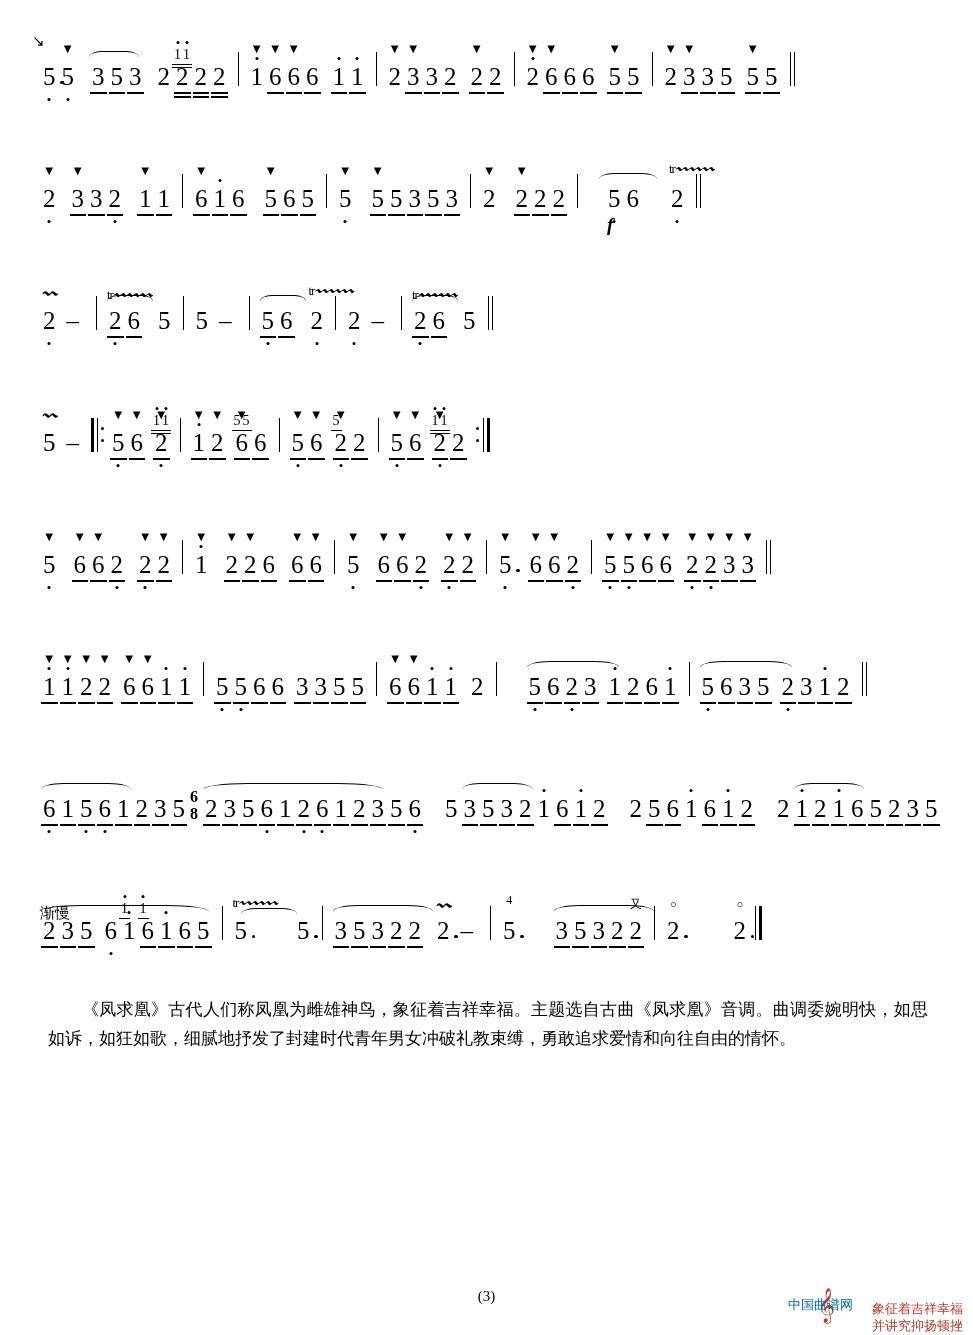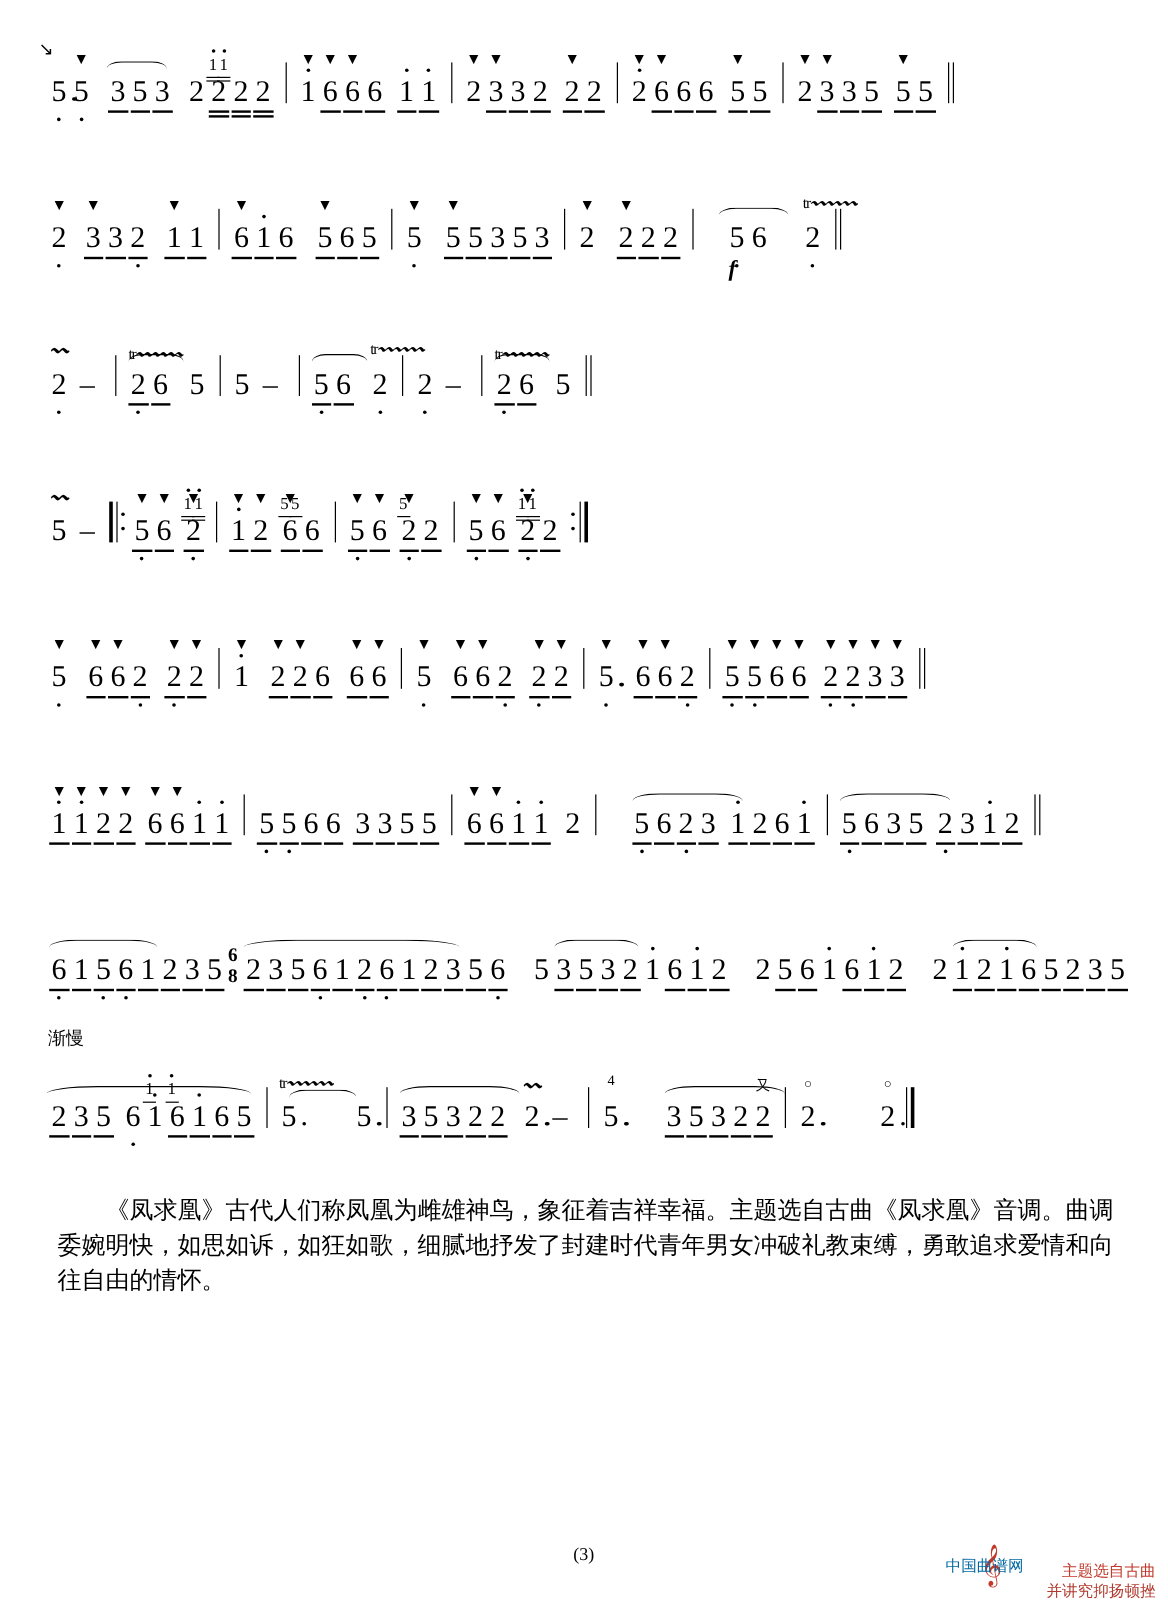--- a/index.html
+++ b/index.html
@@ -48,27 +48,27 @@
   .repeat-open:before{content:"";position:absolute;left:0;top:0;width:3px;height:34px;background:#000;}
   .repeat-open:after{content:"";position:absolute;left:6px;top:0;width:1px;height:34px;background:#000;}
   .repeat-open .d1,.repeat-open .d2{position:absolute;left:10px;width:3.2px;height:3.2px;border-radius:50%;background:#000;}
   .repeat-open .d1{top:9px;} .repeat-open .d2{top:21px;}
   .repeat-close{display:inline-block;width:14px;height:34px;margin:0 2px 4px 8px;position:relative;}
   .repeat-close:before{content:"";position:absolute;right:0;top:0;width:3px;height:34px;background:#000;}
   .repeat-close:after{content:"";position:absolute;right:6px;top:0;width:1px;height:34px;background:#000;}
   .repeat-close .d1,.repeat-close .d2{position:absolute;left:0;width:3.2px;height:3.2px;border-radius:50%;background:#000;}
   .repeat-close .d1{top:9px;} .repeat-close .d2{top:21px;}
 
-  .tempo-label{position:absolute;font-size:15px;}
+  .tempo-label{position:absolute;font-size:15px;margin-top:48px;}
   .start-mark{position:absolute;font-size:15px;}
 
   
   .tips{position:absolute;left:48px;top:995px;width:880px;}
   .tips h3{font-size:19px;font-weight:bold;margin:0 0 10px 0;letter-spacing:1px;}
-  .tips p{font-size:20px;line-height:29px;margin:0 0 2px 0;text-align:justify;text-indent:2em;}
+  .tips p{font-size:17px;line-height:29px;margin:0 0 2px 0;text-align:justify;text-indent:2em;}
   .pageno{position:absolute;left:0;right:0;top:1288px;text-align:center;font-size:15px;}
   .credit{position:absolute;right:10px;top:1300px;font-size:13px;color:#c0392b;text-align:right;line-height:17px;}
   .credit .l2{color:#b03a2e;}
   .wm{position:absolute;right:120px;top:1296px;font-size:13px;color:#0369a1;}
   .gclef{position:absolute;right:138px;top:1290px;font-size:30px;color:#c0392b;line-height:30px;}
 </style>
 </head>
 <body>
 
 <div class="sheet">
@@ -498,17 +498,17 @@
 
   <div class="tips">
     <p>《凤求凰》古代人们称凤凰为雌雄神鸟，象征着吉祥幸福。主题选自古曲《凤求凰》音调。曲调委婉明快，如思如诉，如狂如歌，细腻地抒发了封建时代青年男女冲破礼教束缚，勇敢追求爱情和向往自由的情怀。</p>
   </div>
 
   <div class="pageno">(3)</div>
 
   <div class="gclef">𝄞</div>
   <div class="wm">中国曲谱网</div>
   <div class="credit">
-    <div>主题选自古曲</div>
+    <div>象征着吉祥幸福</div>
     <div class="l2">并讲究抑扬顿挫</div>
   </div>
 
 </div>
 
 </body></html>

